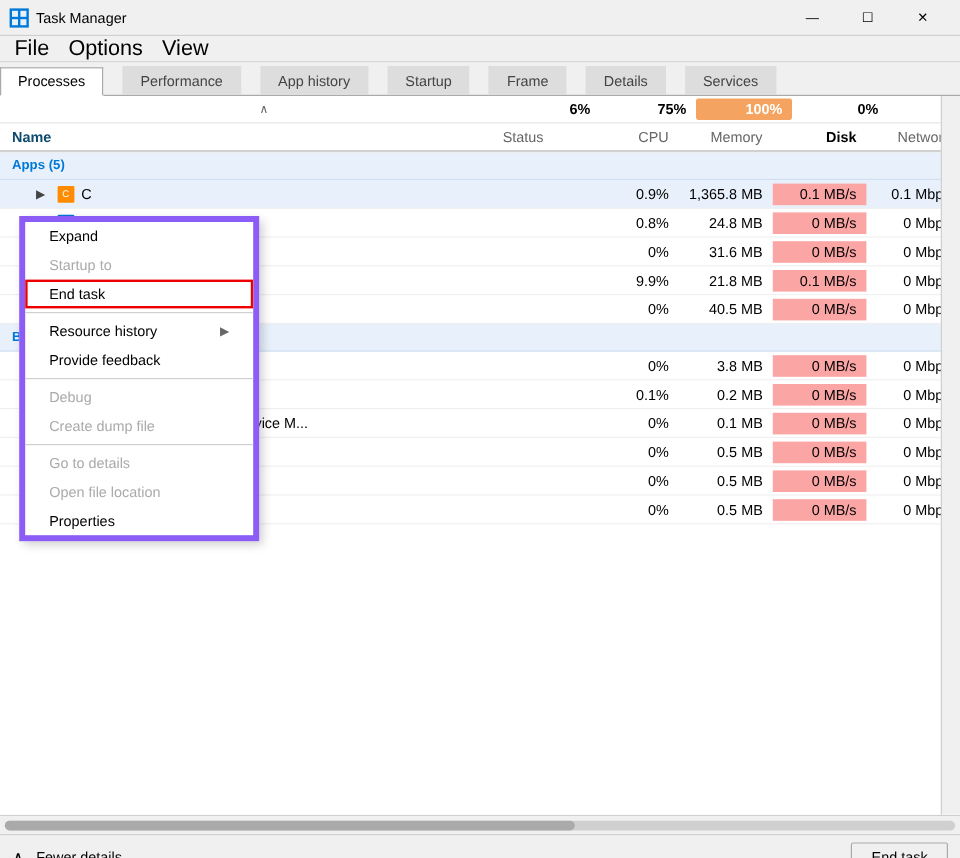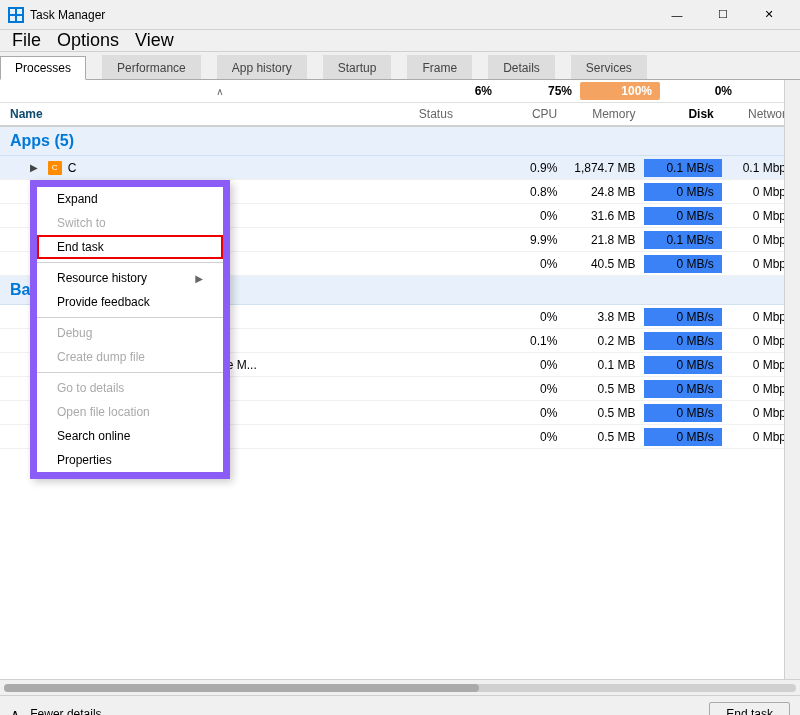--- a/index.html
+++ b/index.html
@@ -184,21 +184,21 @@
     .section-header {
       display: flex;
       align-items: center;
       background: #e8f0fb;
       padding: 3px 0;
       border-bottom: 1px solid #d0e0f0;
     }
     .section-title {
       width: 430px;
       padding: 2px 10px;
-      font-size: 16px;
+      font-size: 11px;
       color: #0078d7;
       font-weight: 600;
     }
 
     .process-row {
       display: flex;
       align-items: center;
       border-bottom: 1px solid #f0f0f0;
       min-height: 24px;
     }
@@ -326,24 +326,24 @@
       border: 1px solid #aaa;
       padding: 4px 16px;
       font-size: 12px;
       cursor: pointer;
       border-radius: 2px;
     }
 
     
     .context-menu {
       position: absolute;
-      left: 30px;
+      left: 16px;
       top: 100px;
       background: #fff;
-      border: 7px solid #8b5cf6;
+      border: 5px solid #8b5cf6;
       box-shadow: 3px 3px 8px rgba(0,0,0,0.2);
       min-width: 200px;
       z-index: 100;
     }
     .ctx-item {
       padding: 5px 20px;
       font-size: 12px;
       cursor: pointer;
       color: #000;
       display: flex;
@@ -357,21 +357,21 @@
       padding: 3px 18px;
     }
     .ctx-separator {
       height: 1px;
       background: #d0d0d0;
       margin: 3px 0;
     }
     .ctx-item .arrow { font-size: 10px; color: #666; }
 
     
-    .disk-highlight { background: #3b82f6; }
+    .disk-highlight { background: #fca5a5; }
   </style>
 </head>
 <body>
 
 <div class="title-bar">
   <div class="title-bar-icon">
     <svg width="14" height="14" viewBox="0 0 14 14">
       <rect x="1" y="1" width="5" height="5" fill="#fff" opacity="0.9"></rect>
       <rect x="8" y="1" width="5" height="5" fill="#fff" opacity="0.9"></rect>
       <rect x="1" y="8" width="5" height="5" fill="#fff" opacity="0.9"></rect>
@@ -430,21 +430,21 @@
     </div>
 
     <div class="process-row highlighted">
       <div class="process-name">
         <span class="expand-arrow">▶</span>
         <span class="proc-icon orange">C</span>
         <span>C</span>
       </div>
       <div class="proc-status"></div>
       <div class="proc-cpu">0.9%</div>
-      <div class="proc-memory">1,874.7 MB</div>
+      <div class="proc-memory">1,365.8 MB</div>
       <div class="proc-disk disk-highlight">0.1 MB/s</div>
       <div class="proc-network">0.1 Mbps</div>
     </div>
 
     <div class="process-row">
       <div class="process-name">
         <span class="expand-arrow">▶</span>
         <span class="proc-icon">E</span>
         <span>(2)</span>
       </div>
@@ -576,21 +576,21 @@
       <div class="proc-network">0 Mbps</div>
     </div>
 
   </div>
 
   <div class="context-menu">
     <div class="ctx-item">
       <span>Expand</span>
     </div>
     <div class="ctx-item disabled">
-      <span>Switch to</span>
+      <span>Startup to</span>
     </div>
     <div class="ctx-item highlighted">
       <span>End task</span>
     </div>
     <div class="ctx-separator"></div>
     <div class="ctx-item">
       <span>Resource history</span>
       <span class="arrow">▶</span>
     </div>
     <div class="ctx-item">
@@ -604,23 +604,20 @@
       <span>Create dump file</span>
     </div>
     <div class="ctx-separator"></div>
     <div class="ctx-item disabled">
       <span>Go to details</span>
     </div>
     <div class="ctx-item disabled">
       <span>Open file location</span>
     </div>
     <div class="ctx-item">
-      <span>Search online</span>
-    </div>
-    <div class="ctx-item">
       <span>Properties</span>
     </div>
   </div>
 
   <div class="scrollbar-area"></div>
 
 </div>
 
 <div class="h-scrollbar">
   <div class="h-scroll-track">

